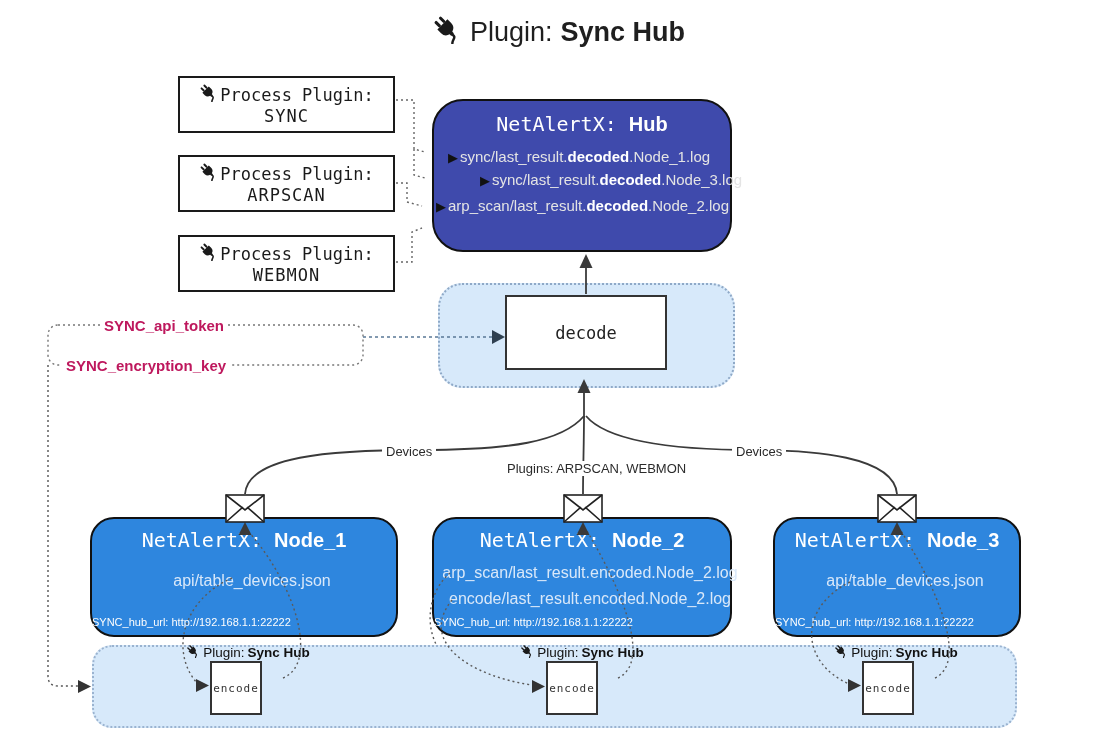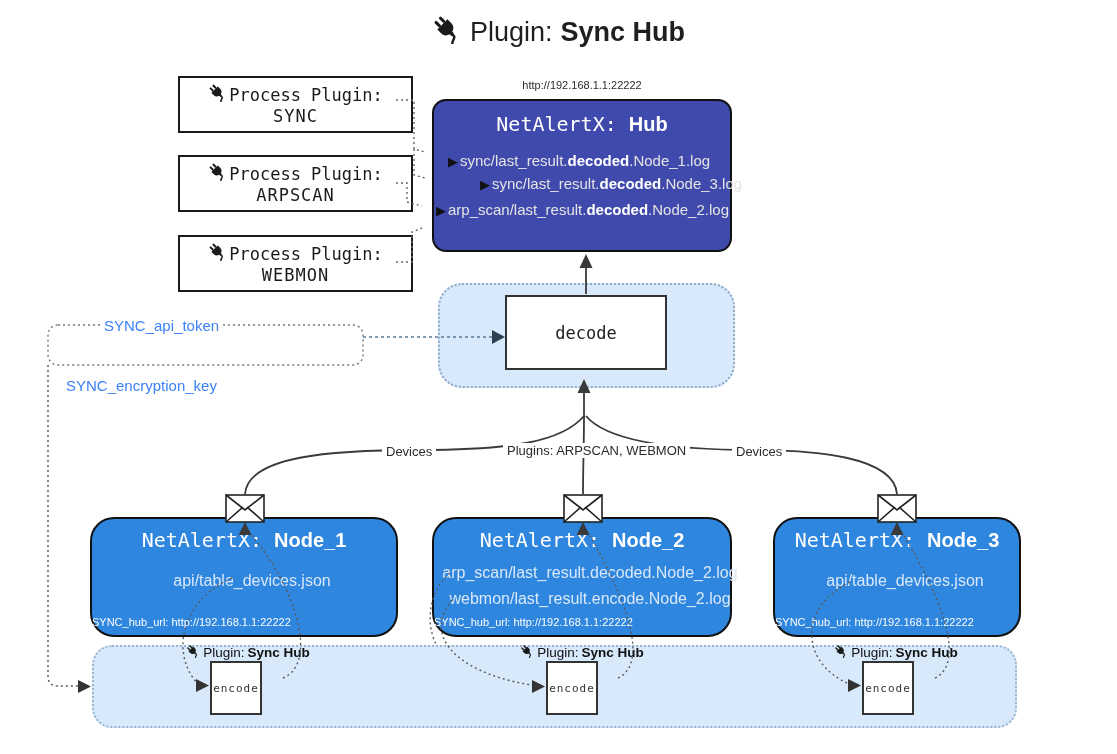--- a/index.html
+++ b/index.html
@@ -8,48 +8,48 @@
   .abs{position:absolute;}
   .mono{font-family:"DejaVu Sans Mono",monospace;}
 
   
   .page-title{left:0;top:14px;width:1117px;display:flex;align-items:center;justify-content:center;gap:8px;
               font-size:27px;color:#1f1f1f;}
   .page-title b{font-weight:700;}
   .icon-plug{display:inline-block;}
 
   
-  .pbox{width:235px;height:57px;background:#fff;border:2px solid #1a1a1a;box-sizing:border-box;
+  .pbox{width:217px;height:57px;background:#fff;border:2px solid #1a1a1a;box-sizing:border-box;
         display:flex;flex-direction:column;align-items:center;justify-content:center;}
   .pbox .l1{display:flex;align-items:center;gap:2px;font-size:17px;}
   .pbox .l2{font-size:17px;letter-spacing:1px;}
 
   
   .hub-url{left:432px;top:79px;width:300px;text-align:center;font-size:11px;color:#2b2b2b;}
   .hub{left:432px;top:99px;width:300px;height:153px;background:#3f4aac;border:2px solid #111;
-       border-radius:14px;box-sizing:border-box;}
+       border-radius:31px;box-sizing:border-box;}
   .hub-title{position:absolute;left:0;top:11px;width:100%;text-align:center;color:#fff;font-size:20px;}
   .hub-title b{font-family:"Liberation Sans",sans-serif;font-weight:700;}
-  .hub-log{position:absolute;height:20px;line-height:28px;font-size:15px;color:#e4e4e4;white-space:nowrap;}
+  .hub-log{position:absolute;height:20px;line-height:20px;font-size:15px;color:#e4e4e4;white-space:nowrap;}
   .hub-log b{color:#fff;}
   .hub-log .tri{color:#111;font-size:13px;margin-right:2px;}
 
   
   .panel{background:#d7e9fa;border:2px dotted #8fa9c7;box-sizing:border-box;}
   .decode-panel{left:438px;top:283px;width:297px;height:105px;border-radius:24px;}
   .white-box{background:#fff;border:2px solid #333;box-sizing:border-box;display:flex;align-items:center;justify-content:center;}
   .decode-box{left:505px;top:295px;width:162px;height:75px;font-size:17px;color:#222;}
   .band{left:92px;top:645px;width:925px;height:83px;border-radius:20px;border-color:#9ab3d0;}
   .encode-box{width:52px;height:54px;font-size:11px;color:#333;letter-spacing:1px;}
   .enc-label{width:140px;display:flex;align-items:center;justify-content:center;gap:3px;font-size:13.5px;color:#111;white-space:nowrap;}
   .enc-label b{font-weight:700;}
 
   
   .line-label{background:#fff;padding:0 4px;white-space:nowrap;}
-  .key-label{font-size:15px;color:#3b82f6;}
+  .key-label{font-size:15px;color:#be185d;font-weight:bold;}
   .edge-label{font-size:13px;color:#2b2b2b;}
 
   
   .node{background:#2e86de;border:2px solid #111;border-radius:24px;box-sizing:border-box;color:#fff;}
   .node-title{position:absolute;left:0;top:9px;width:100%;text-align:center;font-size:20px;color:#fff;}
   .node-title b{font-family:"Liberation Sans",sans-serif;font-weight:700;}
   .node-file{position:absolute;left:8px;width:100%;text-align:center;font-size:16px;color:#d9e8f9;white-space:nowrap;}
   .node-url{position:absolute;left:0;bottom:7px;width:100%;text-align:left;font-size:11px;color:#fdfdfd;}
 
   .layer-svg{left:0;top:0;z-index:7;pointer-events:none;}
@@ -105,46 +105,45 @@
   <div class="abs pbox mono z-boxes" style="left:178px;top:235px;">
     <div class="l1">
         <span><svg width="19" height="19">
             <use href="#plug"></use>
           </svg></span>
         <span>Process Plugin:</span>
       </div>
     <div class="l2">WEBMON</div>
   </div>
 
-  <div class="abs hub-url z-boxes">http://192.168.1.1:22222</div>
   <div class="abs hub z-boxes">
     <div class="hub-title mono"><span>NetAlertX: </span><b>Hub</b></div>
     <div class="hub-log" style="left:14px;top:46px;"><span class="tri">▶</span><span>sync/last_result.</span><b>decoded</b><span>.Node_1.log</span></div>
     <div class="hub-log" style="left:14px;top:69px;margin-left:32px;"><span class="tri">▶</span><span>sync/last_result.</span><b>decoded</b><span>.Node_3.log</span></div>
     <div class="hub-log" style="left:2px;top:95px;"><span class="tri">▶</span><span>arp_scan/last_result.</span><b>decoded</b><span>.Node_2.log</span></div>
   </div>
 
   <div class="abs white-box decode-box mono z-boxes">decode</div>
 
   <div class="abs line-label key-label z-labels" style="left:100px;top:317px;">SYNC_api_token</div>
-  <div class="abs line-label key-label z-labels" style="left:62px;top:357px;margin-top:20px;">SYNC_encryption_key</div>
+  <div class="abs line-label key-label z-labels" style="left:62px;top:357px;">SYNC_encryption_key</div>
 
   <div class="abs line-label edge-label z-labels" style="left:382px;top:444px;">Devices</div>
   <div class="abs line-label edge-label z-labels" style="left:732px;top:444px;">Devices</div>
-  <div class="abs line-label edge-label z-labels" style="left:503px;top:443px;">Plugins: ARPSCAN, WEBMON</div>
+  <div class="abs line-label edge-label z-labels" style="left:503px;top:461px;">Plugins: ARPSCAN, WEBMON</div>
 
   <div class="abs node z-boxes" style="left:90px;top:517px;width:308px;height:120px;">
     <div class="node-title mono"><span>NetAlertX: </span><b>Node_1</b></div>
     <div class="node-file" style="top:53px;">api/table_devices.json</div>
     <div class="node-url">SYNC_hub_url: http://192.168.1.1:22222</div>
   </div>
   <div class="abs node z-boxes" style="left:432px;top:517px;width:300px;height:120px;">
     <div class="node-title mono"><span>NetAlertX: </span><b>Node_2</b></div>
-    <div class="node-file" style="top:45px;">arp_scan/last_result.decoded.Node_2.log</div>
-    <div class="node-file" style="top:71px;">webmon/last_result.encode.Node_2.log</div>
+    <div class="node-file" style="top:45px;">arp_scan/last_result.encoded.Node_2.log</div>
+    <div class="node-file" style="top:71px;">encode/last_result.encoded.Node_2.log</div>
     <div class="node-url">SYNC_hub_url: http://192.168.1.1:22222</div>
   </div>
   <div class="abs node z-boxes" style="left:773px;top:517px;width:248px;height:120px;">
     <div class="node-title mono"><span>NetAlertX: </span><b>Node_3</b></div>
     <div class="node-file" style="top:53px;">api/table_devices.json</div>
     <div class="node-url">SYNC_hub_url: http://192.168.1.1:22222</div>
   </div>
 
   <div class="abs enc-label z-boxes" style="left:178px;top:644px;">
     <span><svg width="14" height="14">

